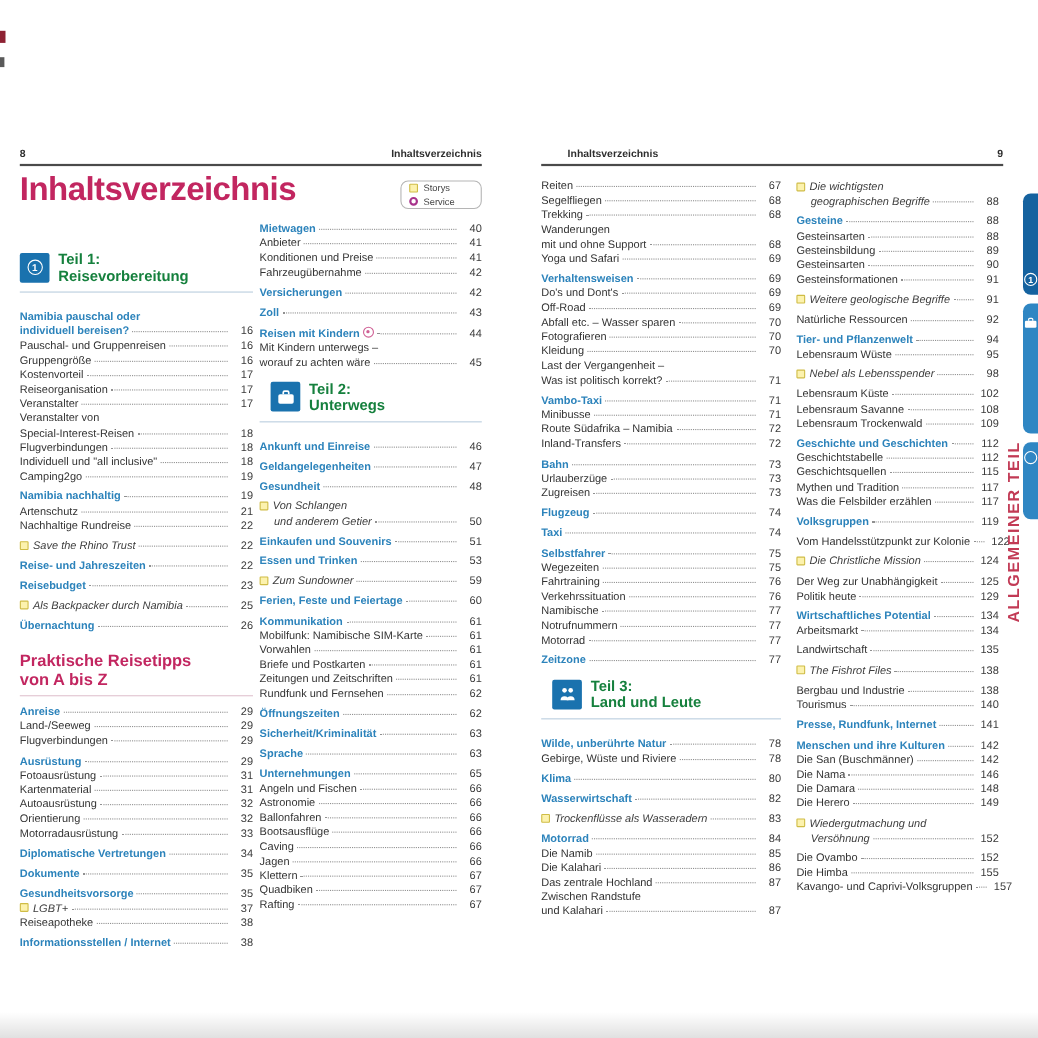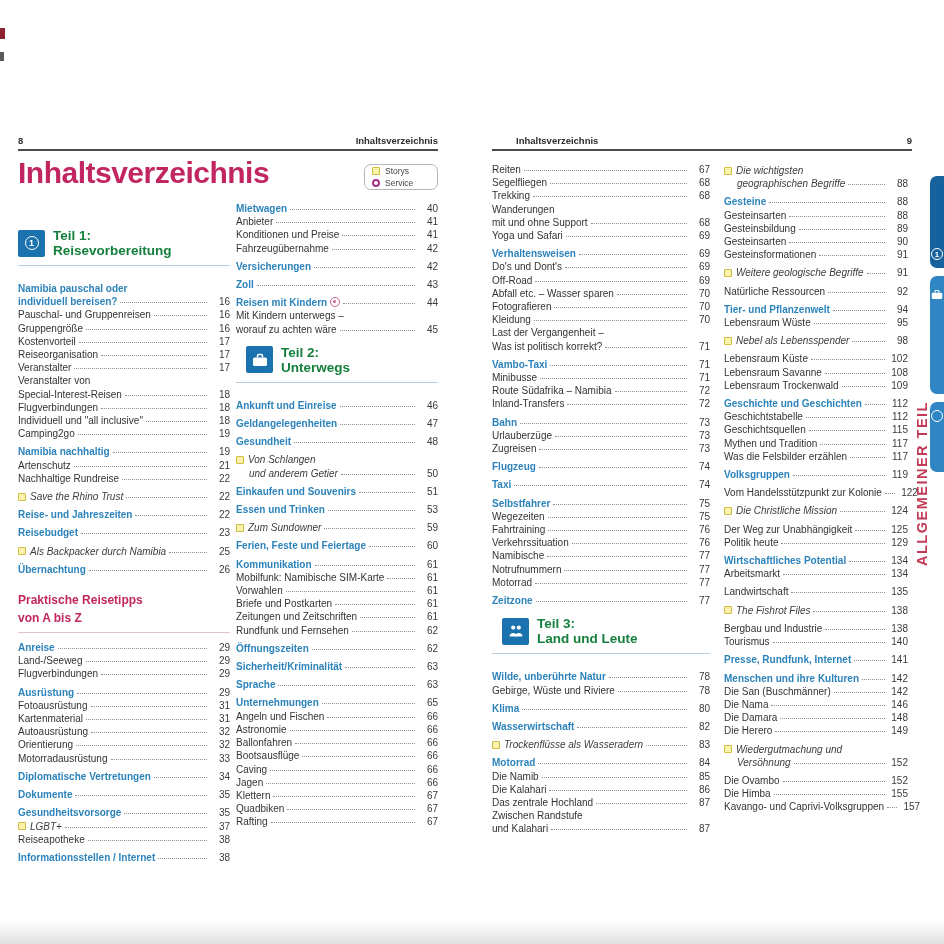--- a/index.html
+++ b/index.html
@@ -43,21 +43,21 @@
   .part .ptxt{margin-left:8px;color:#15803d;font-weight:bold;font-size:13.5px;line-height:15px;}
   .mt{margin-top:9px;padding-left:10px;}
   
   .ring{
     width:14px;height:14px;border:1.6px solid #fff;border-radius:50%;
     color:#fff;font-size:9px;font-weight:bold;
     display:flex;align-items:center;justify-content:center;box-sizing:border-box;
   }
   
   .h2{
-    font-size:12px;line-height:17.5px;font-weight:bold;color:#c22660;
+    font-size:15px;line-height:17.5px;font-weight:bold;color:#c22660;
     margin-top:16px;border-bottom:1px solid #e0c3cf;
     padding-bottom:5px;margin-bottom:8px;
   }
   
   .legend{
     margin:0 0 12px auto;width:74px;
     border:1px solid #b5b5b5;border-radius:7px;
     padding:0 7px;box-sizing:border-box;background:#fff;
   }
   .legend .lrow{display:flex;align-items:center;font-size:8.5px;color:#444;line-height:12px;}

